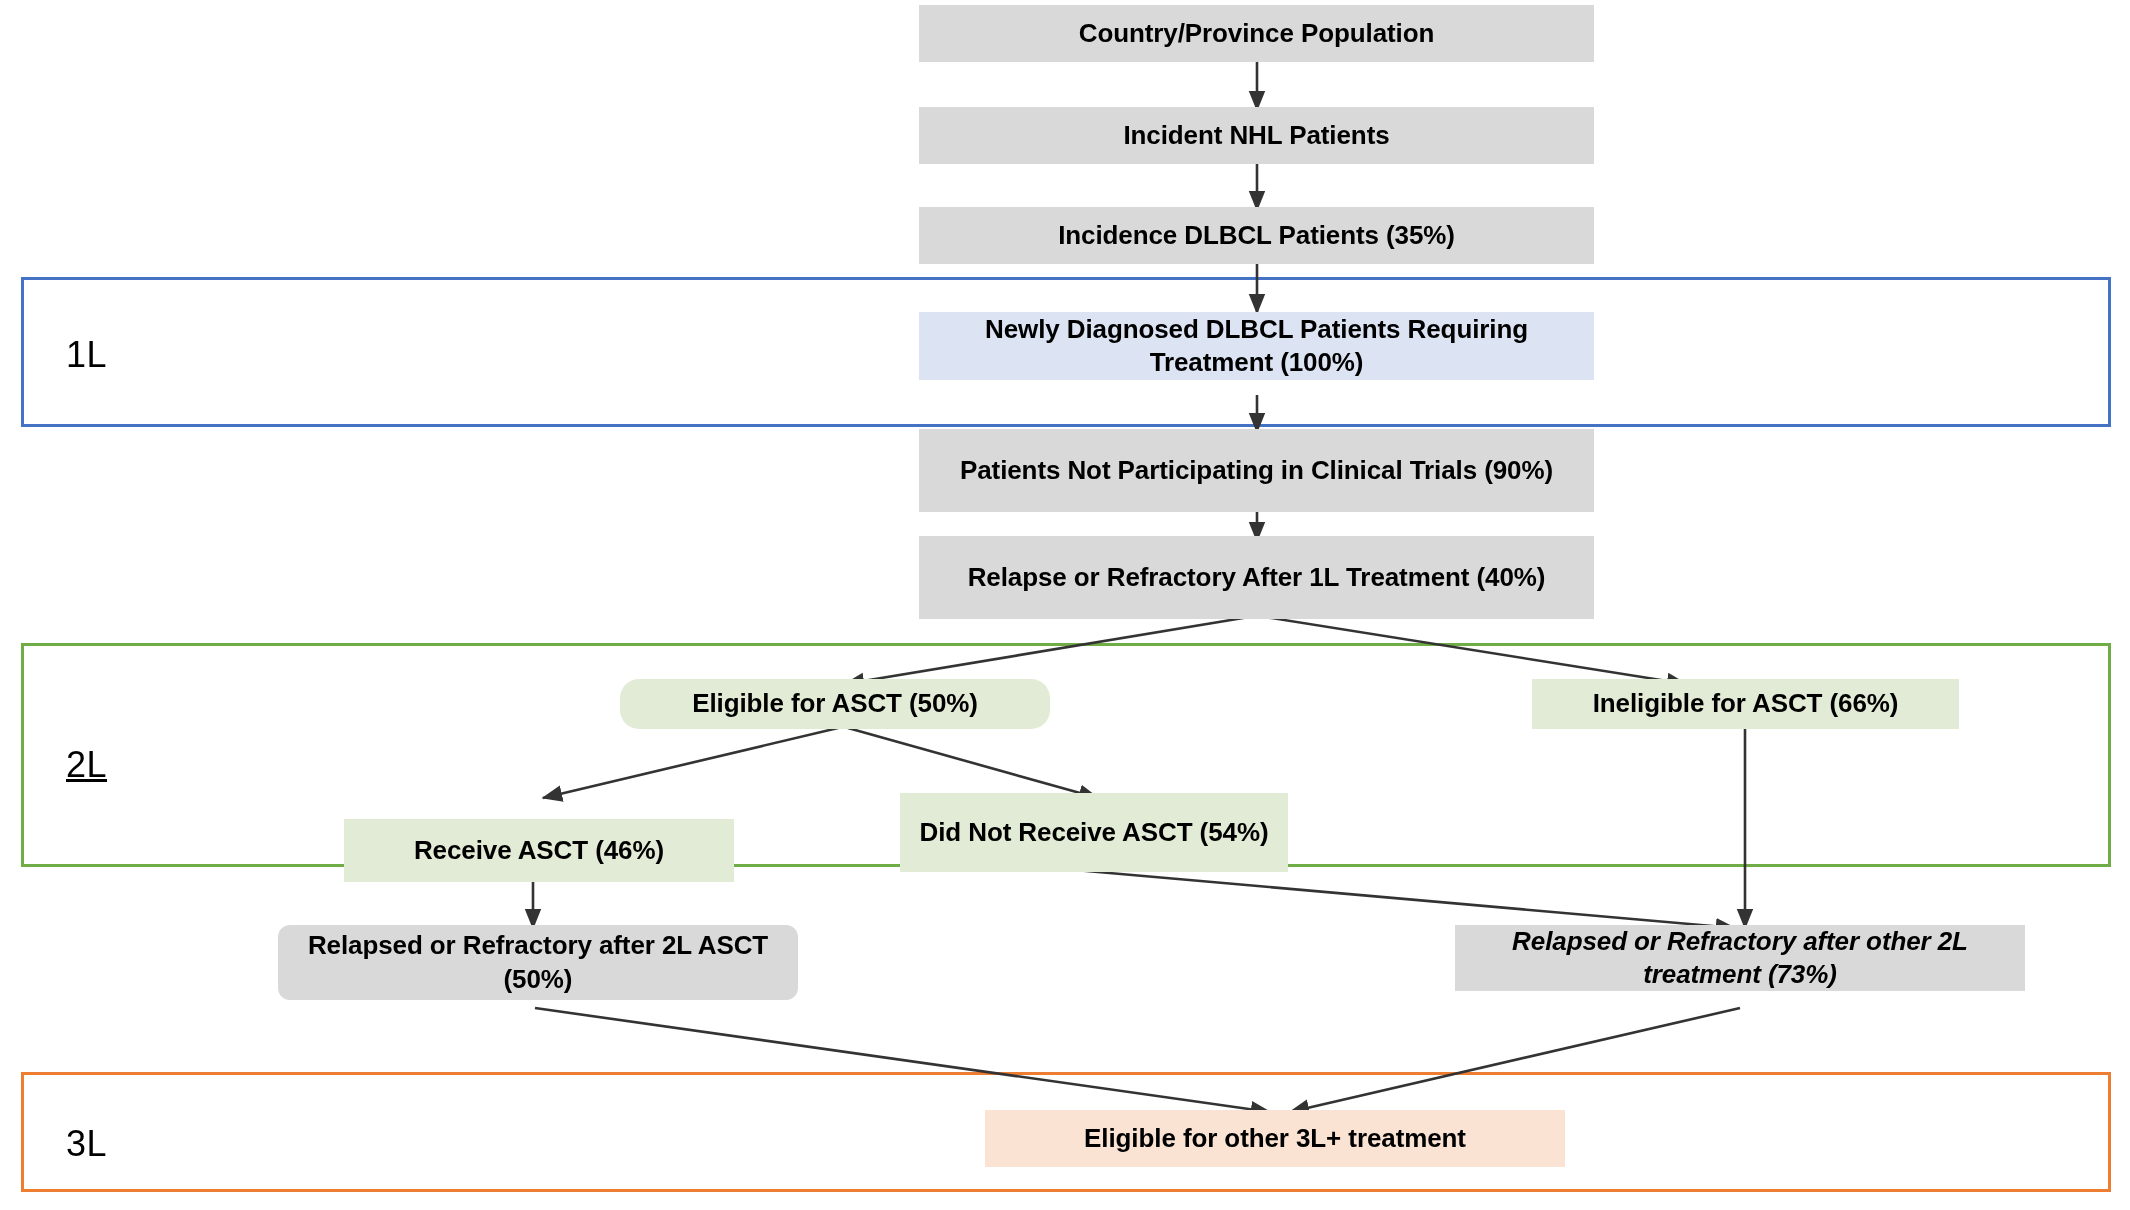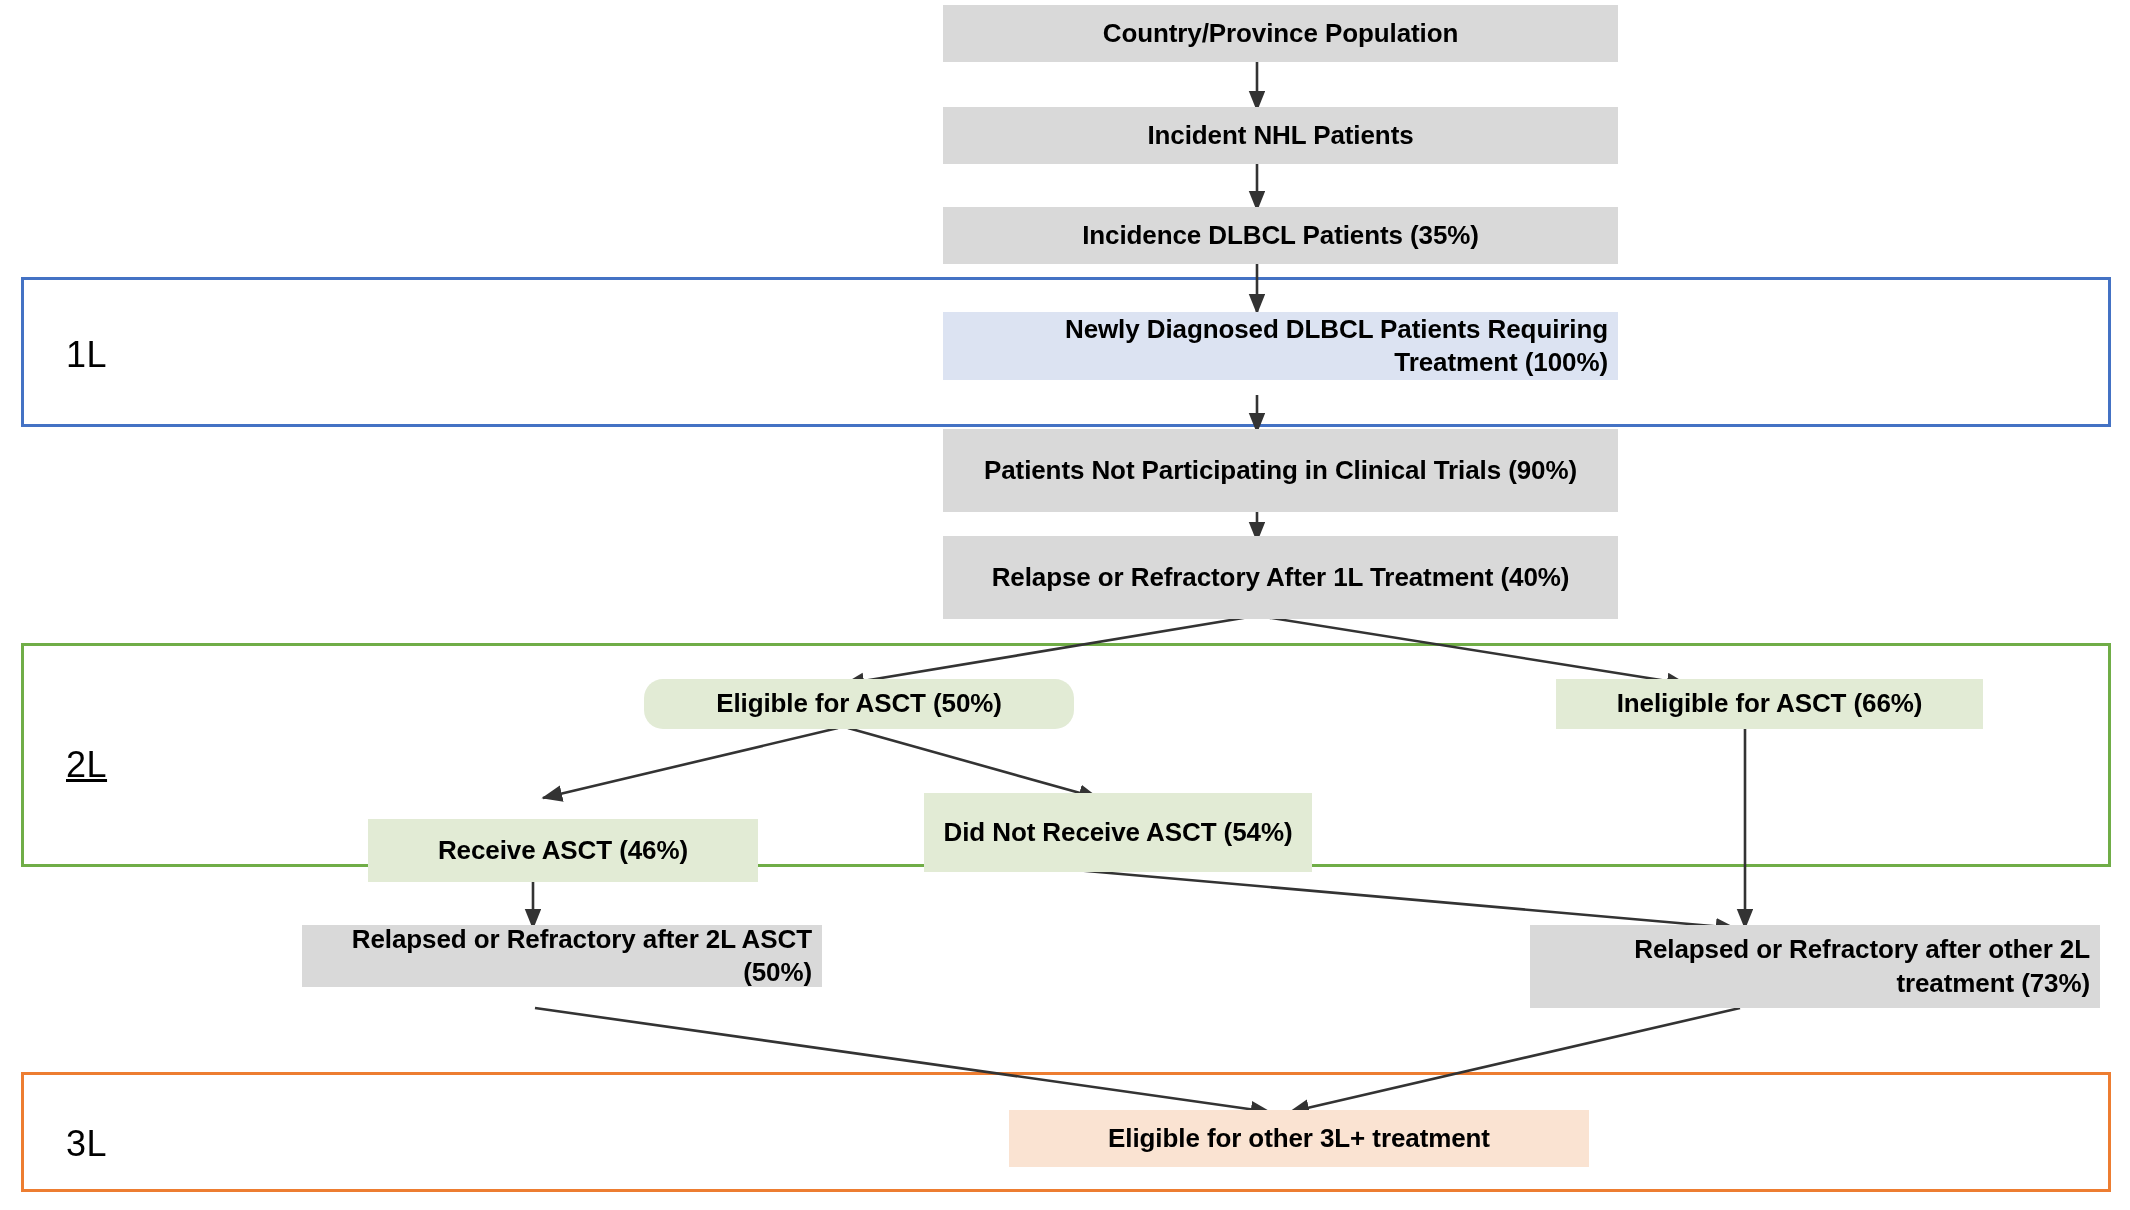--- a/index.html
+++ b/index.html
@@ -36,28 +36,27 @@
     white-space: nowrap;
   }
 
   
   .node {
     position: absolute;
     box-sizing: border-box;
     display: flex;
     align-items: center;
     justify-content: center;
-    text-align: right;
+    text-align: center;
     font-size: 26px;
     font-weight: bold;
     color: #000000;
     line-height: 1.28;
     padding: 4px 10px;
     letter-spacing: -0.1px;
-    margin-left: 24px;
   }
   .node.gray  { background: #d9d9d9; }
   .node.blue  { background: #dce3f2; }
   .node.green { background: #e2ebd5; }
   .node.peach { background: #fae3d2; }
 
   
   #connectors {
     position: absolute;
     left: 0;
@@ -122,19 +121,19 @@
   <div class="node gray" style="left:919px; top:536px; width:675px; height:83px;">Relapse or Refractory After 1L Treatment (40%)</div>
 
   <div class="node green" style="left:620px; top:679px; width:430px; height:50px;border-radius:19px;">Eligible for ASCT (50%)</div>
 
   <div class="node green" style="left:1532px; top:679px; width:427px; height:50px;">Ineligible for ASCT (66%)</div>
 
   <div class="node green" style="left:344px; top:819px; width:390px; height:63px;">Receive ASCT (46%)</div>
 
   <div class="node green" style="left:900px; top:793px; width:388px; height:79px;">Did Not Receive ASCT (54%)</div>
 
-  <div class="node gray" style="left:278px; top:925px; width:520px; height:62px;">Relapsed or Refractory after 2L ASCT (50%)</div>
+  <div class="node gray" style="left:278px; top:925px; width:520px; height:75px;border-radius:12px;">Relapsed or Refractory after 2L ASCT (50%)</div>
 
-  <div class="node gray" style="left:1506px; top:925px; width:570px; height:83px;">Relapsed or Refractory after other 2L treatment (73%)</div>
+  <div class="node gray" style="left:1455px; top:925px; width:570px; height:66px;font-style:italic;">Relapsed or Refractory after other 2L treatment (73%)</div>
 
   <div class="node peach" style="left:985px; top:1110px; width:580px; height:57px;">Eligible for other 3L+ treatment</div>
 
 </div>
 
 </body></html>

